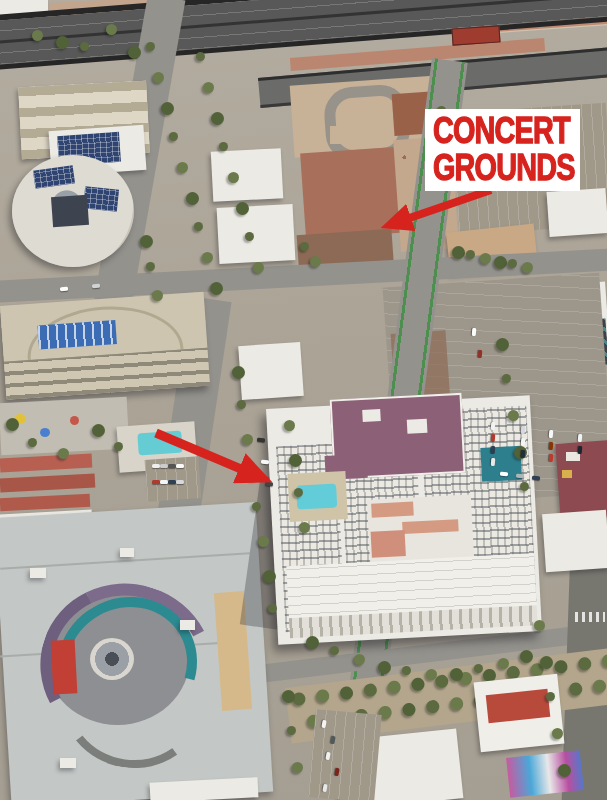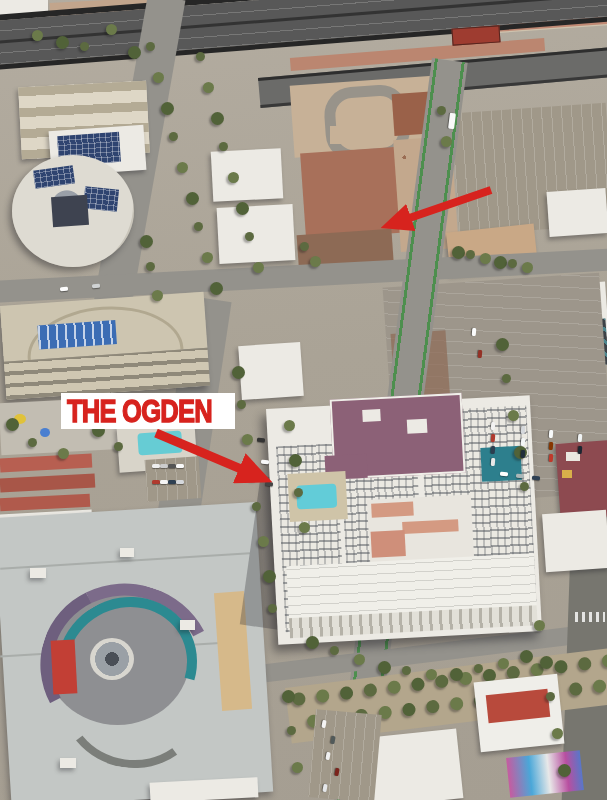--- a/index.html
+++ b/index.html
@@ -333,18 +333,19 @@
 
   <svg class="arrow-svg" style="left:146px;top:424px;" width="142" height="72" viewBox="0 0 142 72">
     <defs>
       <marker id="ah2" markerWidth="4" markerHeight="3.6" refX="2.5" refY="1.8" orient="auto">
         <path class="arrow-head" d="M0,0 L4,1.8 L0,3.6 z"></path>
       </marker>
     </defs>
     <line x1="10" y1="9" x2="114" y2="53" stroke="currentColor" stroke-width="9" marker-end="url(#ah2)"></line>
   </svg>
 
-
-  <div class="label-box lab-ogden">
-    <span class="label-line">THE OGDEN</span>
+  <div class="label-box lab-concert">
+    <span class="label-line">CONCERT</span><br>
+    <span class="label-line">GROUNDS</span>
   </div>
 
+
 </div>
 
 </body></html>

